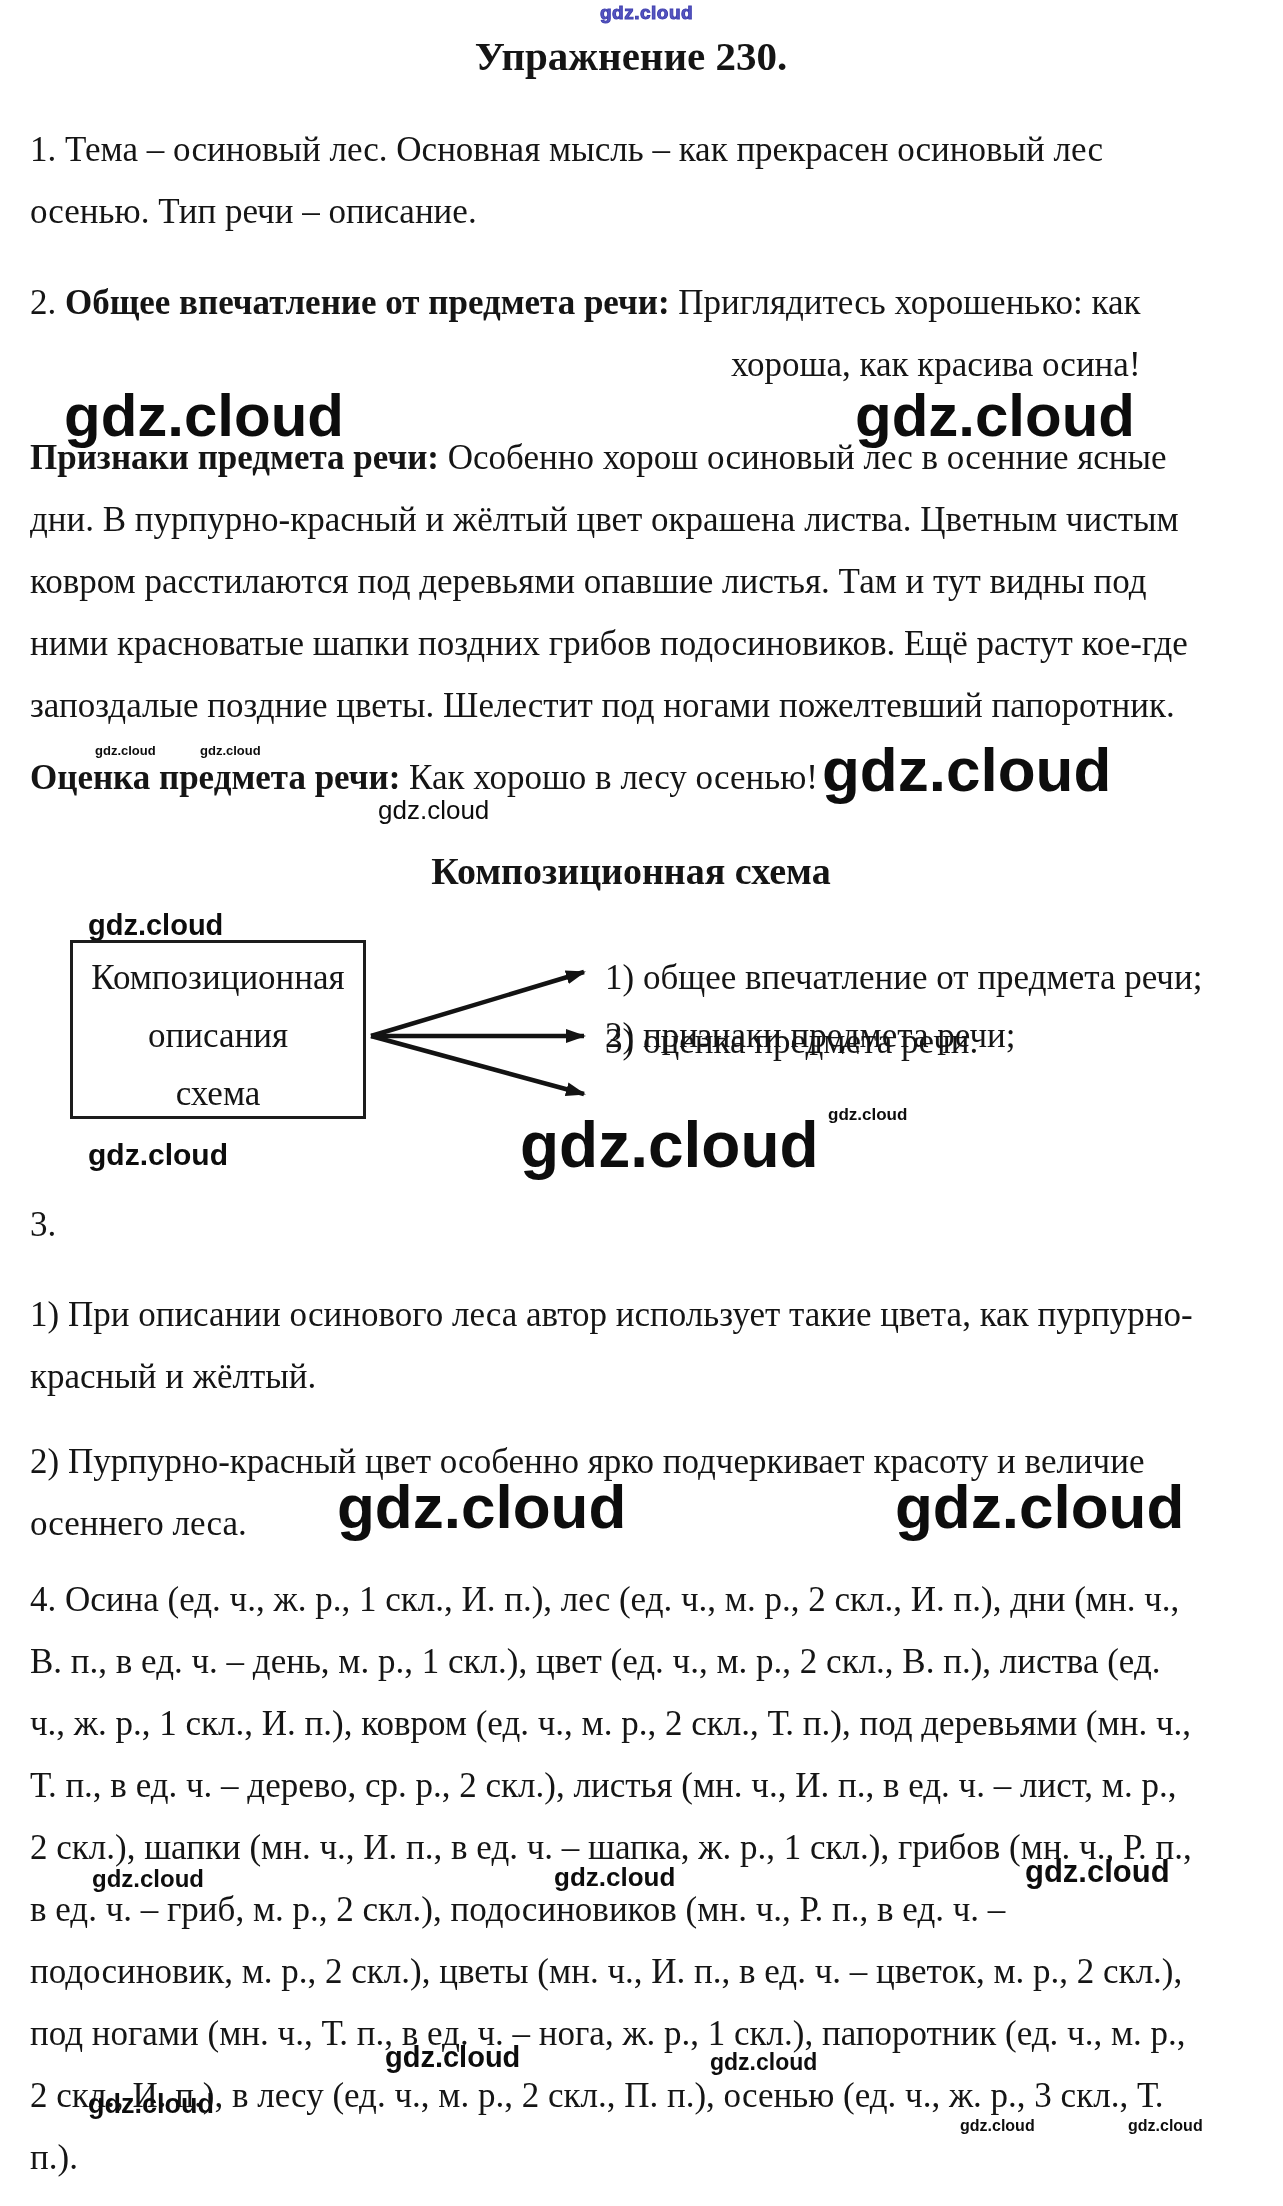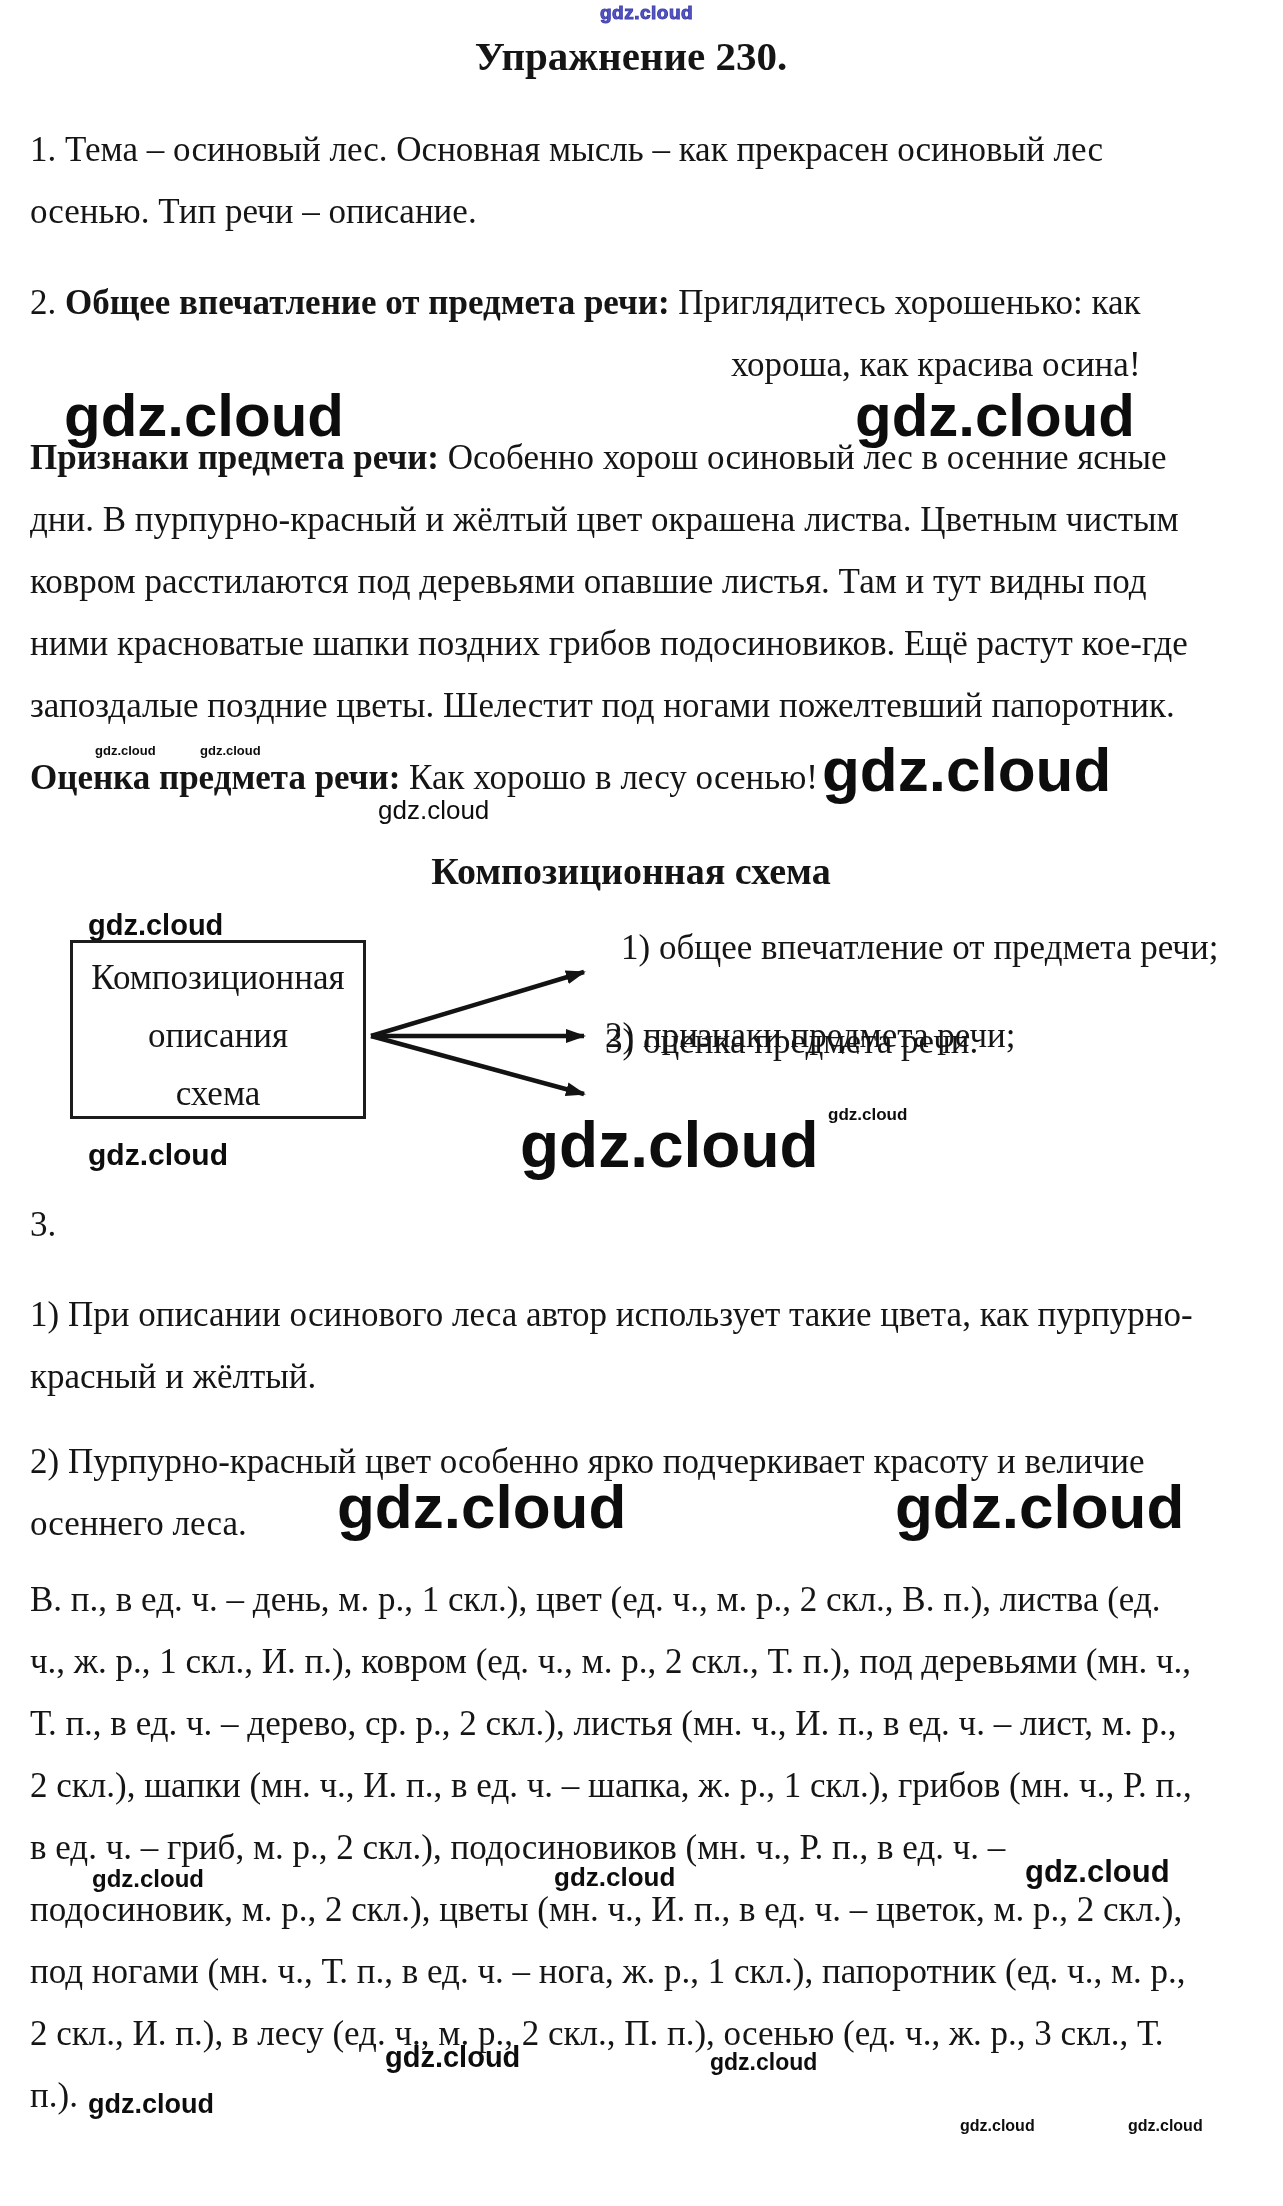--- a/index.html
+++ b/index.html
@@ -83,21 +83,21 @@
   <defs>
     <marker id="ah" markerUnits="userSpaceOnUse" markerWidth="20" markerHeight="16" refX="18" refY="8" orient="auto">
       <path d="M0,1 L20,8 L0,15 z" fill="#131313"></path>
     </marker>
   </defs>
   <line x1="9" y1="91" x2="222" y2="27" stroke="#131313" stroke-width="4.5" marker-end="url(#ah)"></line>
   <line x1="9" y1="91" x2="222" y2="91" stroke="#131313" stroke-width="4.5" marker-end="url(#ah)"></line>
   <line x1="9" y1="91" x2="222" y2="149" stroke="#131313" stroke-width="4.5" marker-end="url(#ah)"></line>
 </svg>
 
-<div class="item-ln" style="top:919px;margin-left:16px;">1) общее впечатление от предмета речи;</div>
+<div class="item-ln" style="top:949px;">1) общее впечатление от предмета речи;</div>
 <div class="item-ln" style="top:1007px;">2) признаки предмета речи;</div>
 <div class="item-ln" style="top:1013px;">3) оценка предмета речи.</div>
 
 <div class="wm" style="left:828px;top:1106px;font-size:17px;">gdz.cloud</div>
 
 <div class="wm" style="left:88px;top:1139px;font-size:30px;">gdz.cloud</div>
 <div class="wm" style="left:520px;top:1112px;font-size:64px;">gdz.cloud</div>
 
 <div class="abs" style="left:30px;top:1194px;">
   <div class="ln">3.</div>
@@ -108,20 +108,21 @@
 </div>
 <div class="abs" style="left:30px;top:1431px;">
   <div class="ln">2) Пурпурно-красный цвет особенно ярко подчеркивает красоту и величие</div>
   <div class="ln">осеннего леса.</div>
 </div>
 
 <div class="wm" style="left:337px;top:1474px;font-size:62px;">gdz.cloud</div>
 <div class="wm" style="left:895px;top:1474px;font-size:62px;">gdz.cloud</div>
 
 <div class="abs" style="left:30px;top:1569px;">
+  <div class="ln">4. Осина (ед. ч., ж. р., 1 скл., И. п.), лес (ед. ч., м. р., 2 скл., И. п.), дни (мн. ч.,</div>
   <div class="ln">В. п., в ед. ч. – день, м. р., 1 скл.), цвет (ед. ч., м. р., 2 скл., В. п.), листва (ед.</div>
   <div class="ln">ч., ж. р., 1 скл., И. п.), ковром (ед. ч., м. р., 2 скл., Т. п.), под деревьями (мн. ч.,</div>
   <div class="ln">Т. п., в ед. ч. – дерево, ср. р., 2 скл.), листья (мн. ч., И. п., в ед. ч. – лист, м. р.,</div>
   <div class="ln">2 скл.), шапки (мн. ч., И. п., в ед. ч. – шапка, ж. р., 1 скл.), грибов (мн. ч., Р. п.,</div>
   <div class="ln">в ед. ч. – гриб, м. р., 2 скл.), подосиновиков (мн. ч., Р. п., в ед. ч. –</div>
   <div class="ln">подосиновик, м. р., 2 скл.), цветы (мн. ч., И. п., в ед. ч. – цветок, м. р., 2 скл.),</div>
   <div class="ln">под ногами (мн. ч., Т. п., в ед. ч. – нога, ж. р., 1 скл.), папоротник (ед. ч., м. р.,</div>
   <div class="ln">2 скл., И. п.), в лесу (ед. ч., м. р., 2 скл., П. п.), осенью (ед. ч., ж. р., 3 скл., Т.</div>
   <div class="ln">п.).</div>
 </div>

